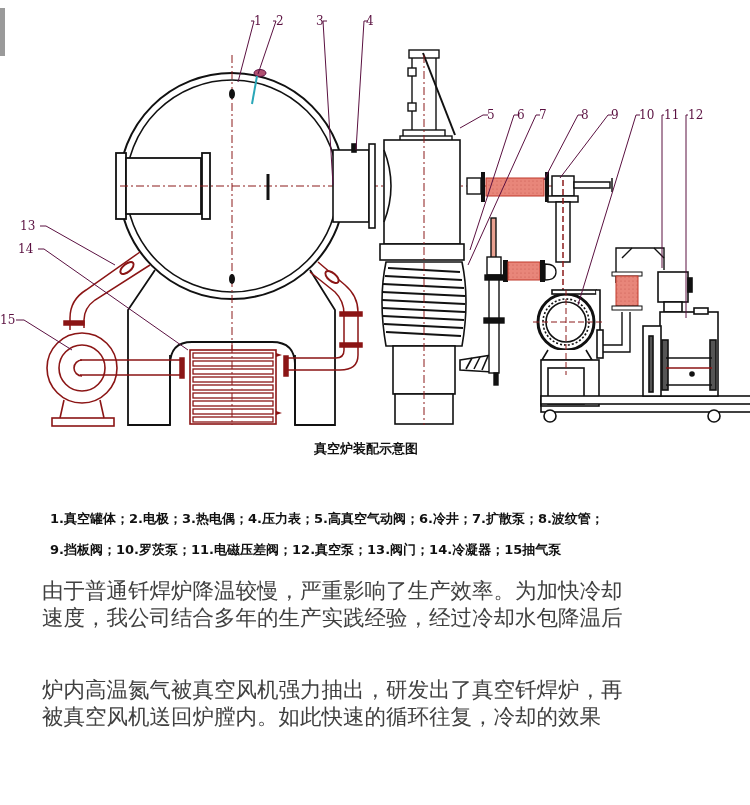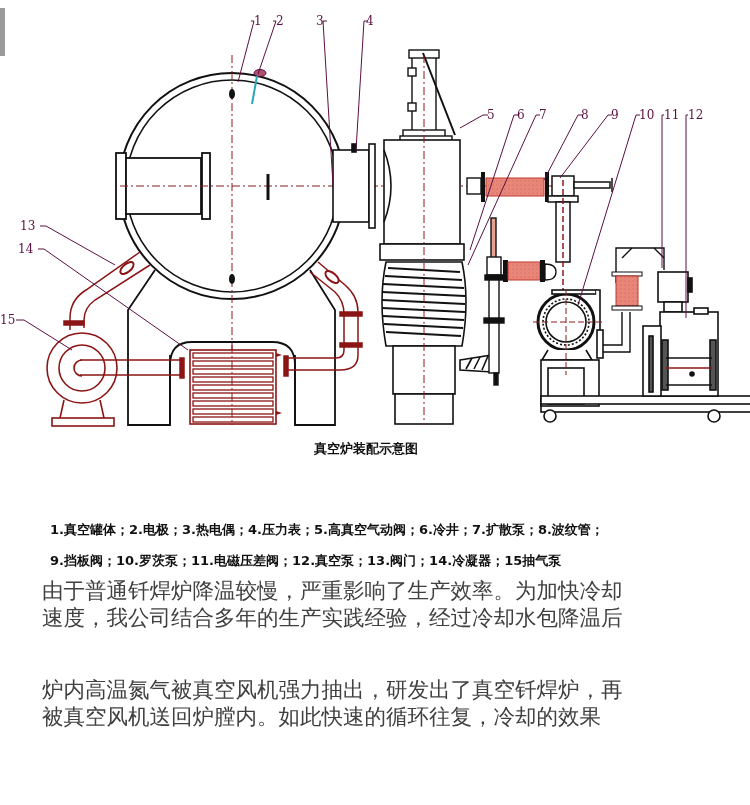--- a/index.html
+++ b/index.html
@@ -1,22 +1,22 @@
 <!DOCTYPE html>
 <html><head>
 <meta charset="utf-8">
 <style>
   html, body { margin: 0; padding: 0; background: #ffffff; }
   body { width: 750px; height: 805px; position: relative; overflow: hidden; font-family: "DejaVu Sans", sans-serif; }
   .left-edge { position: absolute; left: 0; top: 8px; width: 5px; height: 48px; background: #9a9a9a; }
   #diagram { position: absolute; left: 0; top: 0; width: 750px; height: 440px; }
   .caption { position: absolute; left: 0; top: 440px; width: 732px; text-align: center; font-size: 13px; font-weight: bold; color: #111; letter-spacing: 0px; }
   .legend { position: absolute; left: 50px; width: 690px; font-size: 13px; font-weight: bold; color: #111; white-space: nowrap; }
-  .legend.l1 { top: 521px; }
-  .legend.l2 { top: 541px; margin-top: 11px; }
+  .legend.l1 { top: 510px; }
+  .legend.l2 { top: 541px; }
   .para { position: absolute; left: 42px; width: 715px; font-size: 21.5px; line-height: 27px; color: #404040; font-family: "DejaVu Sans", sans-serif; }
   .para.p1 { top: 577px; }
   .para.p2 { top: 676px; }
   .lbl { font-family: "DejaVu Serif", serif; font-size: 12px; fill: #5a1040; }
 </style>
 </head>
 <body>
 
 <div class="left-edge"></div>
 

